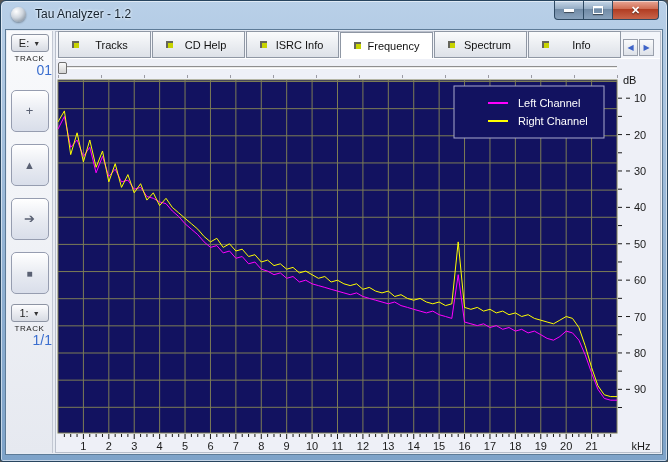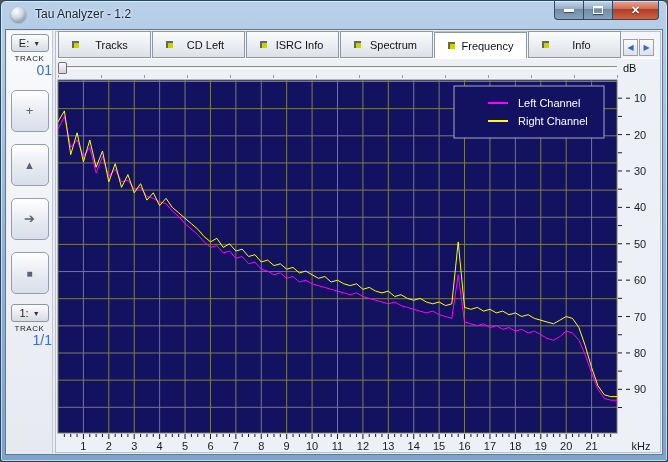--- a/index.html
+++ b/index.html
@@ -117,21 +117,21 @@
     position:absolute; left:0; right:0; top:4px; height:3px;
     background:#ececec; border-top:1px solid #8f8f8f; border-bottom:1px solid #ffffff;
   }
   .slider-thumb{
     position:absolute; left:0; top:0; width:9px; height:12px;
     background:linear-gradient(#fafafa,#d4d4d4); border:1px solid #6f6f6f;
     border-radius:2px 2px 1px 1px;
   }
   .slider-tick{ position:absolute; top:13px; width:1px; height:3px; background:#9a9aa2; }
 
-  .db-label{ position:absolute; left:567px; top:3px; font-size:11px; color:#111; }
+  .db-label{ position:absolute; left:567px; top:15px; font-size:11px; color:#111; }
 
   #chart{ position:absolute; left:0; top:19px; }
 </style>
 </head>
 <body>
 
 <div class="window">
 
   <div class="titlebar">
     <span class="app-icon"></span>
@@ -182,33 +182,33 @@
 
     <div class="main">
 
       <div class="tabbar">
         <div class="tab">
           <span class="led" style="background: rgb(200, 212, 0);"></span>
           <span class="tab-label">Tracks</span>
         </div>
         <div class="tab">
           <span class="led" style="background: rgb(200, 212, 0);"></span>
-          <span class="tab-label">CD Left</span>
+          <span class="tab-label">CD Help</span>
         </div>
         <div class="tab">
           <span class="led" style="background: rgb(200, 212, 0);"></span>
           <span class="tab-label">ISRC Info</span>
         </div>
+        <div class="tab selected">
+          <span class="led" style="background: rgb(200, 212, 0);"></span>
+          <span class="tab-label">Frequency</span>
+        </div>
         <div class="tab">
           <span class="led" style="background: rgb(200, 212, 0);"></span>
           <span class="tab-label">Spectrum</span>
-        </div>
-        <div class="tab selected">
-          <span class="led" style="background: rgb(200, 212, 0);"></span>
-          <span class="tab-label">Frequency</span>
         </div>
         <div class="tab">
           <span class="led" style="background: rgb(200, 212, 0);"></span>
           <span class="tab-label">Info</span>
         </div>
         <div class="tab-scroll">
           <span>◀</span>
         </div>
         <div class="tab-scroll">
           <span>▶</span>

